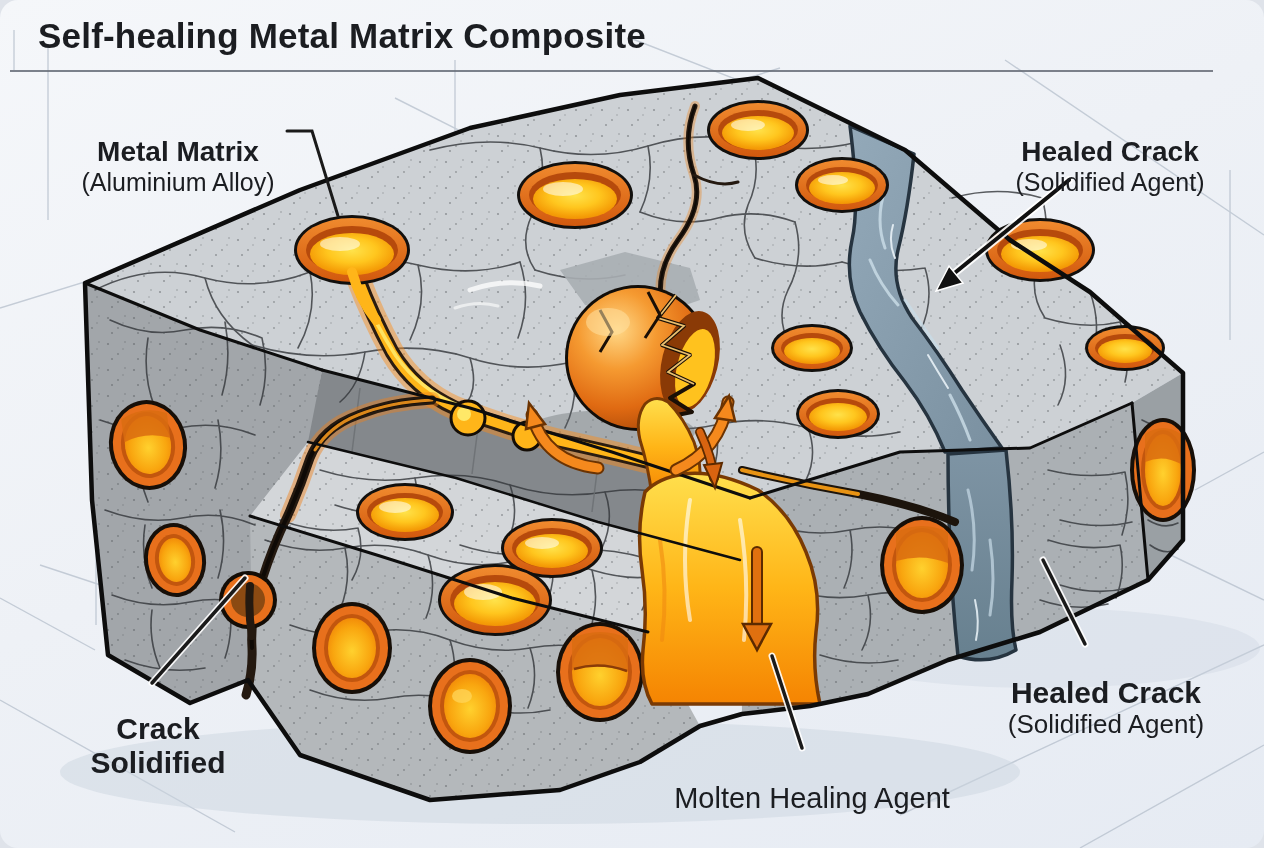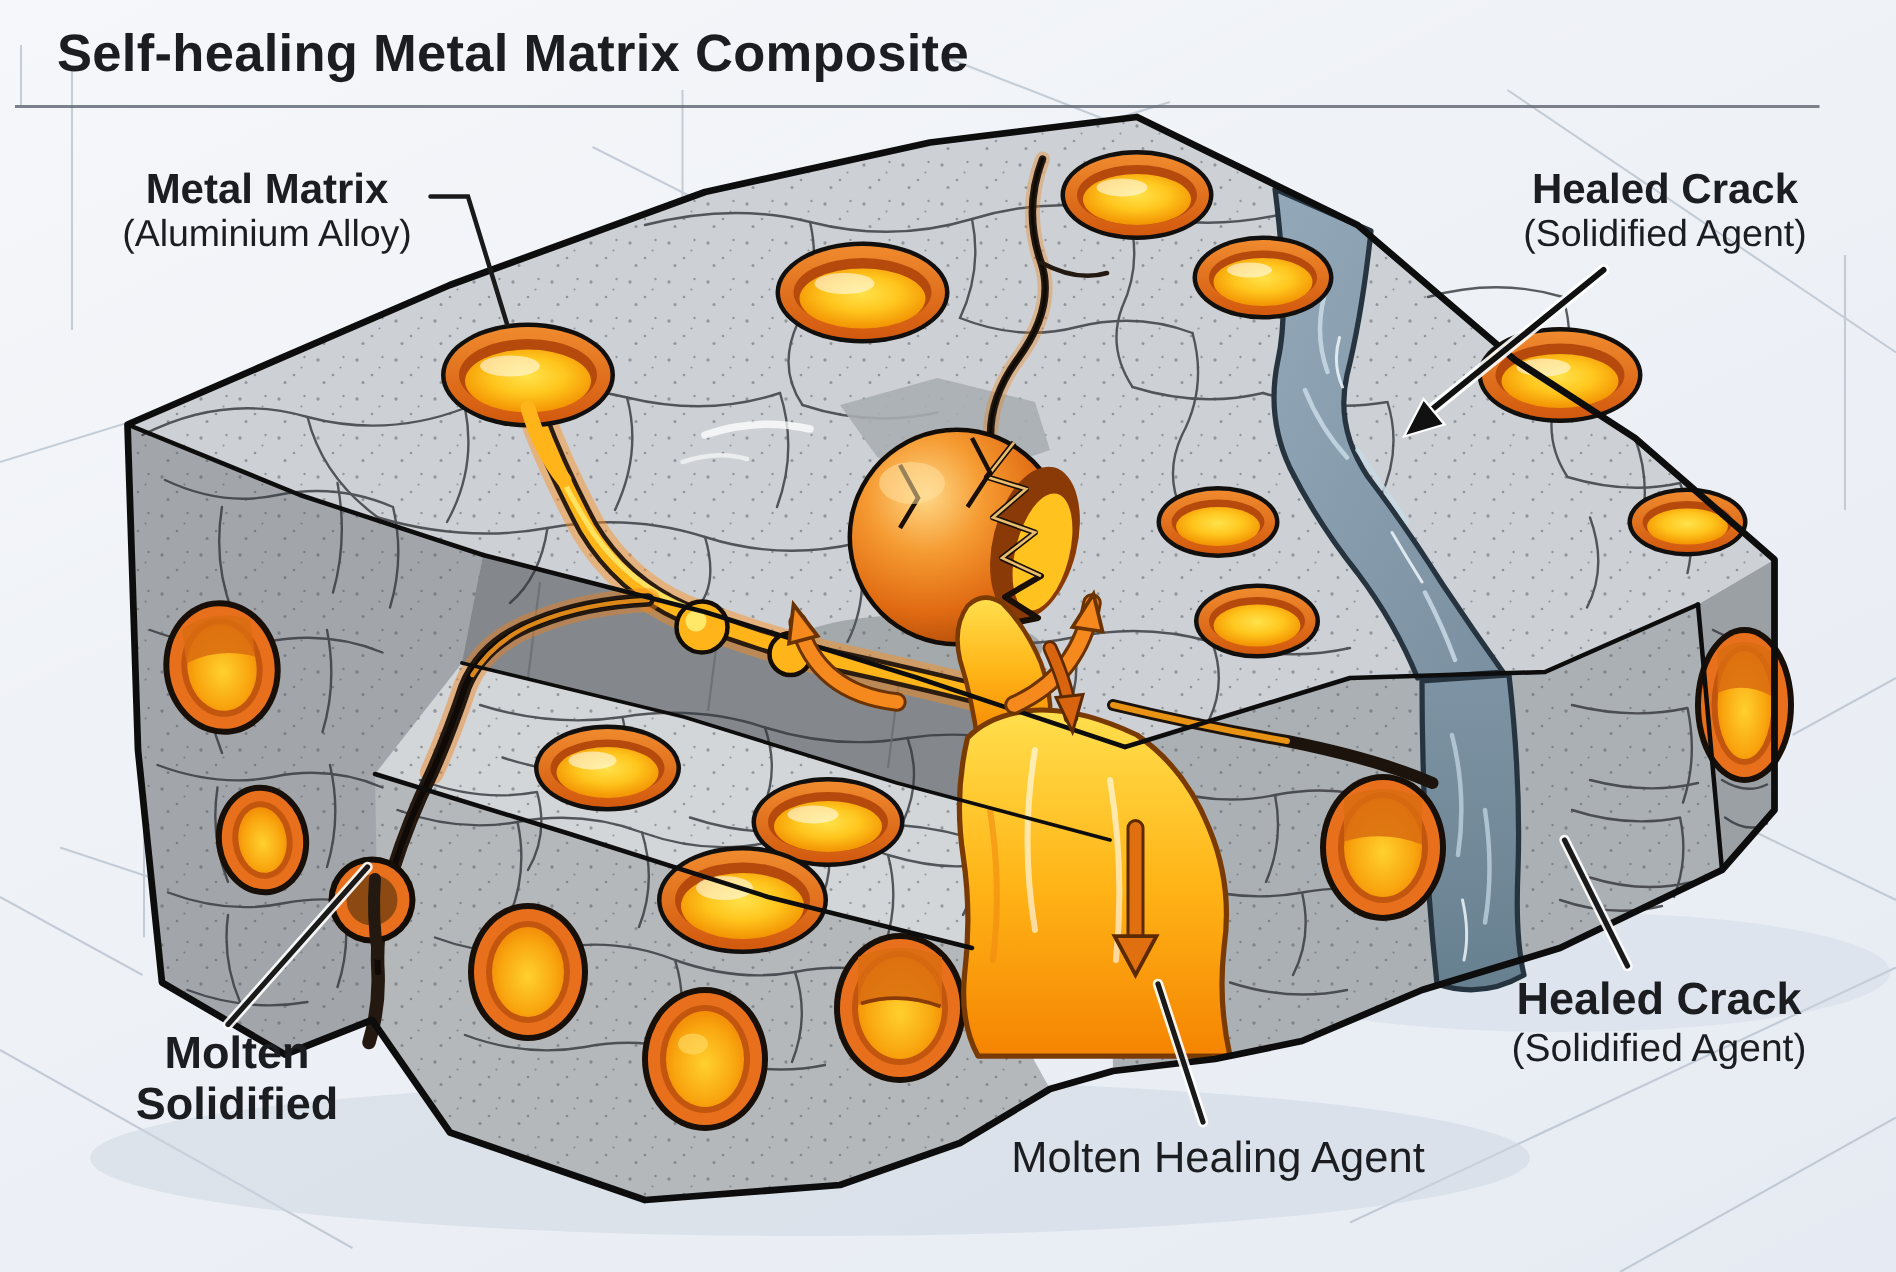--- a/index.html
+++ b/index.html
@@ -1,28 +1,28 @@
 <!DOCTYPE html>
 <html><head>
 <meta charset="utf-8">
 <style>
   html,body{margin:0;padding:0;background:#dfe3ea;}
   .stage{
     position:relative;width:1264px;height:848px;overflow:hidden;
     background:linear-gradient(155deg,#f5f7fa 0%,#eef1f6 45%,#e6ebf3 100%);
-    font-family:"Liberation Sans",sans-serif;color:#17191d;
+    font-family:"Liberation Sans",sans-serif;color:#17191d;border-radius:18px;
   }
   .stage svg{position:absolute;left:0;top:0;}
   .title{
     position:absolute;left:38px;top:16px;font-size:35px;font-weight:bold;
     color:#1b1d21;letter-spacing:.2px;white-space:nowrap;z-index:5;
   }
   .lbl{position:absolute;text-align:center;line-height:1.14;transform:translateX(-50%);
        white-space:nowrap;z-index:5;color:#1b1d21;}
-  .lbl .l1{font-weight:bold;}
+  .lbl .l1{font-weight:bold;margin-top:26px;}
   .lbl-metal  .l1{font-size:28px;} .lbl-metal  .l2{font-size:25px;text-align:center;}
   .lbl-healedtop .l1{font-size:28px;} .lbl-healedtop .l2{font-size:25px;}
   .lbl-crackprop .l1,.lbl-crackprop .l2{font-size:30px;font-weight:bold;}
   .lbl-molten .l1,.lbl-molten .l2{font-size:29px;font-weight:normal;}
   .lbl-healedbot .l1{font-size:30px;} .lbl-healedbot .l2{font-size:26px;}
 </style>
 </head>
 <body>
 
 <div class="stage">
@@ -417,21 +417,21 @@
   <div class="l1">Metal Matrix</div>
   <div class="l2">(Aluminium Alloy)</div>
 </div>
 
 <div class="lbl lbl-healedtop" style="left:1110px;top:110px;">
   <div class="l1">Healed Crack</div>
   <div class="l2">(Solidified Agent)</div>
 </div>
 
 <div class="lbl lbl-crackprop" style="left:158px;top:686px;">
-  <div class="l1">Molten</div>
+  <div class="l1">Crack</div>
   <div class="l2">Solidified</div>
 </div>
 
 <div class="lbl lbl-molten" style="left:812px;top:756px;">
   <div class="l1">Molten Healing Agent</div>
 </div>
 
 <div class="lbl lbl-healedbot" style="left:1106px;top:650px;">
   <div class="l1">Healed Crack</div>
   <div class="l2">(Solidified Agent)</div>

